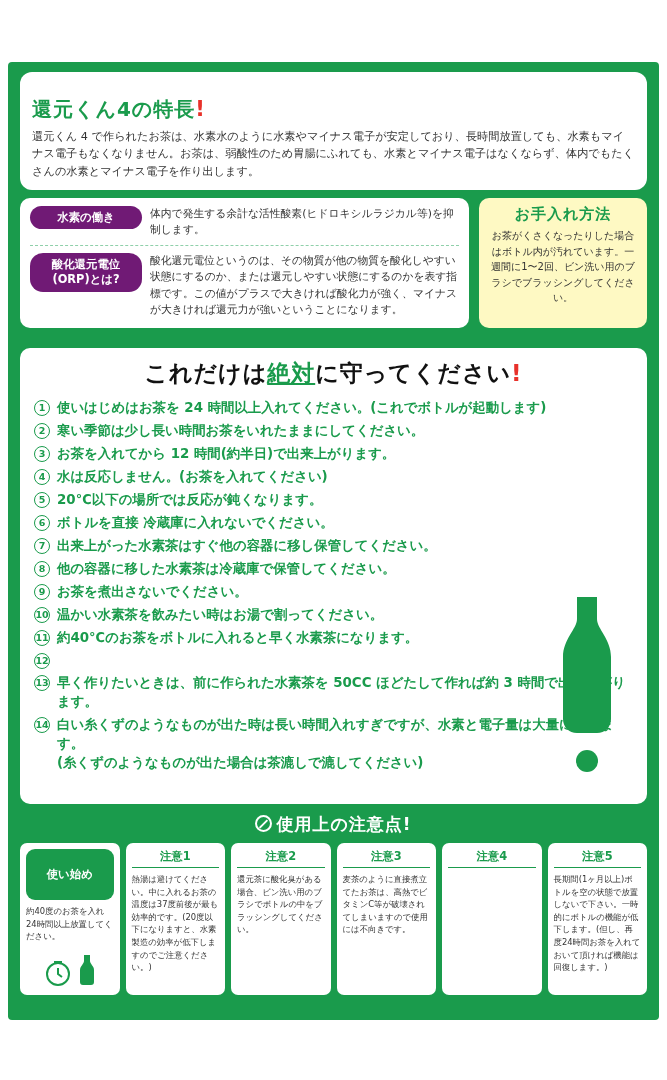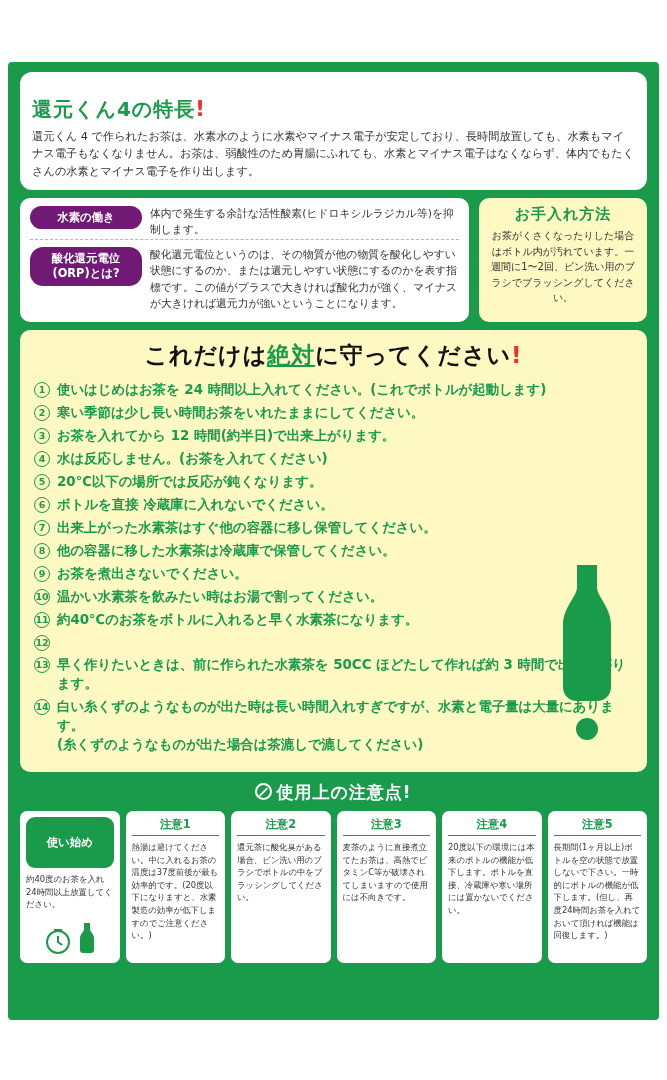--- a/index.html
+++ b/index.html
@@ -87,41 +87,41 @@
     letter-spacing: 1px;
     margin-bottom: 4px;
   }
   .care-body {
     color: #333;
     font-size: 10px;
     line-height: 1.55;
     text-align: center;
   }
   .qa-row { display: flex; gap: 8px; align-items: flex-start; }
-  .qa-row + .qa-row { padding-top: 7px; border-top: 1px dashed #8fd0aa; justify-content: center; }
+  .qa-row + .qa-row { margin-top: 6px; padding-top: 7px; border-top: 1px dashed #8fd0aa; justify-content: center; }
   .pill {
     flex: none;
     width: 112px;
     background: #701a75;
     color: #fff;
     border-radius: 13px;
     font-size: 11.4px;
     font-weight: bold;
     text-align: center;
     padding: 4px 4px;
     line-height: 1.35;
   }
   .qa-text { color: #333; font-size: 10.8px; line-height: 1.52; }
 
   
   .rules {
-    margin-top: 8px;
-    background: #fef9c3;
+    margin-top: 20px;
+    background: #ffffff;
     border-radius: 10px;
-    padding: 10px 14px 14px 14px;
+    padding: 10px 14px 28px 14px;
     position: relative;
   }
   .rules-title {
     text-align: center;
     color: #111;
     font-size: 23px;
     font-weight: bold;
     letter-spacing: 1px;
     margin-bottom: 9px;
   }
@@ -362,21 +362,20 @@
       <div class="card-body">還元茶に酸化臭がある場合、ビン洗い用のブラシでボトルの中をブラッシングしてください。</div>
     </div>
 
     <div class="card">
       <div class="card-title">注意3</div>
       <div class="card-body">麦茶のように直接煮立てたお茶は、高熱でビタミンC等が破壊されてしまいますので使用には不向きです。</div>
     </div>
 
     <div class="card">
       <div class="card-title">注意4</div>
-      <div class="card-body">20度以下の環境には本来のボトルの機能が低下します。ボトルを直接、冷蔵庫や寒い場所には置かないでください。</div>
     </div>
 
     <div class="card">
       <div class="card-title">注意5</div>
       <div class="card-body">長期間(1ヶ月以上)ボトルを空の状態で放置しないで下さい。一時的にボトルの機能が低下します。(但し、再度24時間お茶を入れておいて頂ければ機能は回復します。)</div>
     </div>
 
   </div>
 </div>
 

